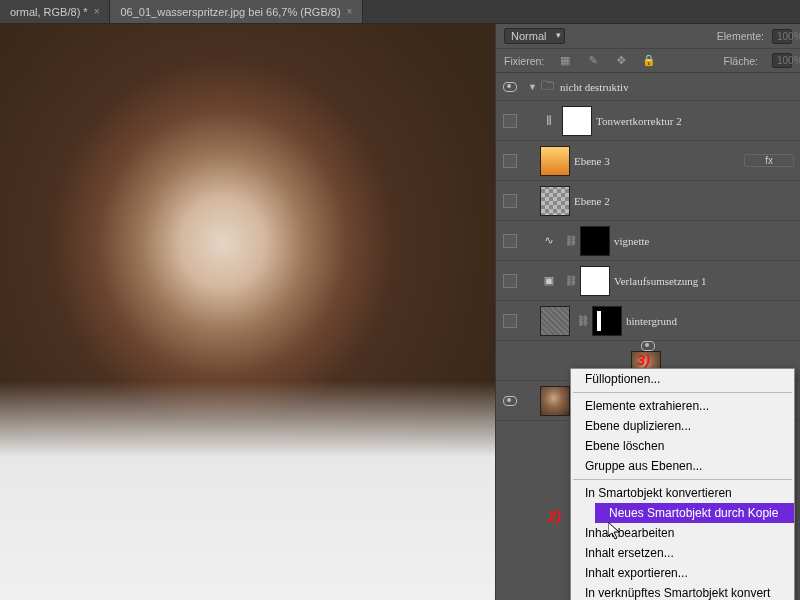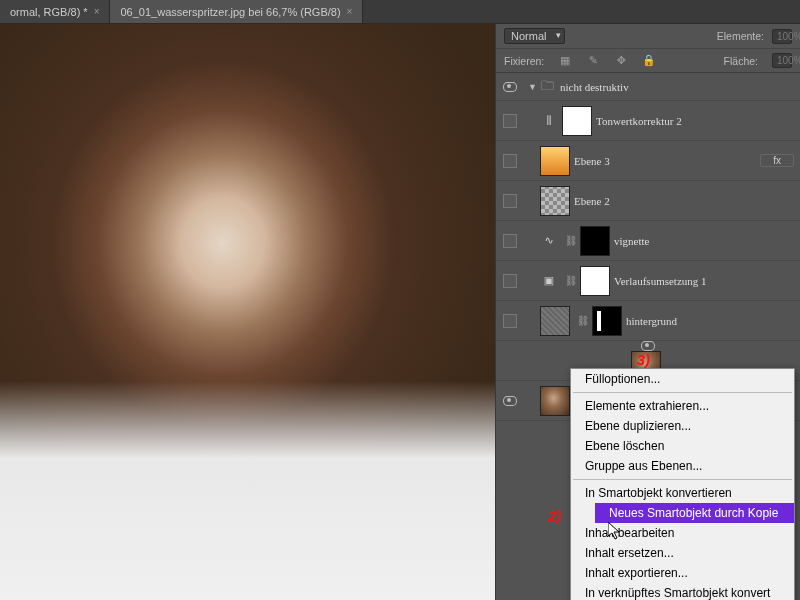--- a/index.html
+++ b/index.html
@@ -37,21 +37,21 @@
 .thumb.white { background: #fff; }
 .thumb.black { background: #000; }
 .thumb.checker { background: repeating-conic-gradient(#bbb 0 25%, #888 25% 50%) 0/8px 8px; }
 .thumb.orange { background: linear-gradient(180deg, #ffd070, #e08020); }
 .thumb.vign { background: #000; box-shadow: inset 0 0 0 4px #000, inset 4px 0 0 4px #fff; }
 .thumb.img { background: radial-gradient(ellipse at 45% 40%, #c9a585 0%, #8a6548 40%, #4a3020 100%); }
 .thumb.tex { background: repeating-linear-gradient(45deg, #666 0 2px, #777 2px 4px); }
 .adj-ico { width: 18px; height: 18px; display:flex; align-items:center; justify-content:center; color:#ccc; font-size:11px; margin-right:4px; }
 .link-ico { width: 14px; display:flex; justify-content:center; color:#aaa; font-size:10px; margin:0 2px; }
 .lname { color: #ddd; font-size: 11px; flex: 1; white-space: nowrap; overflow: hidden; font-family: Liberation Serif, serif; }
-.fx { color: #ccc; font-size: 10px; margin-right: 6px; border: 1px solid #666; padding: 0 12px; border-radius: 2px; }
+.fx { color: #ccc; font-size: 10px; margin-right: 6px; border: 1px solid #666; padding: 0 20px; border-radius: 2px; }
 .group-row { height: 28px; }
 .folder { color: #aaa; font-size: 13px; margin-right: 6px; }
 .tri { color: #bbb; font-size: 9px; margin: 0 4px; }
 .layer.sel .lname { background: #4a6a8a22; }
 
 
 .anno { position: absolute; color: #ff1010; font-size: 15px; font-weight: bold; font-style: italic; pointer-events: none; }
 
 
 .ctx { position: absolute; background: #f0f0f0; border: 1px solid #888; box-shadow: 2px 2px 8px rgba(0,0,0,0.4); font-size: 12px; color: #000; min-width: 225px; z-index: 100; }

